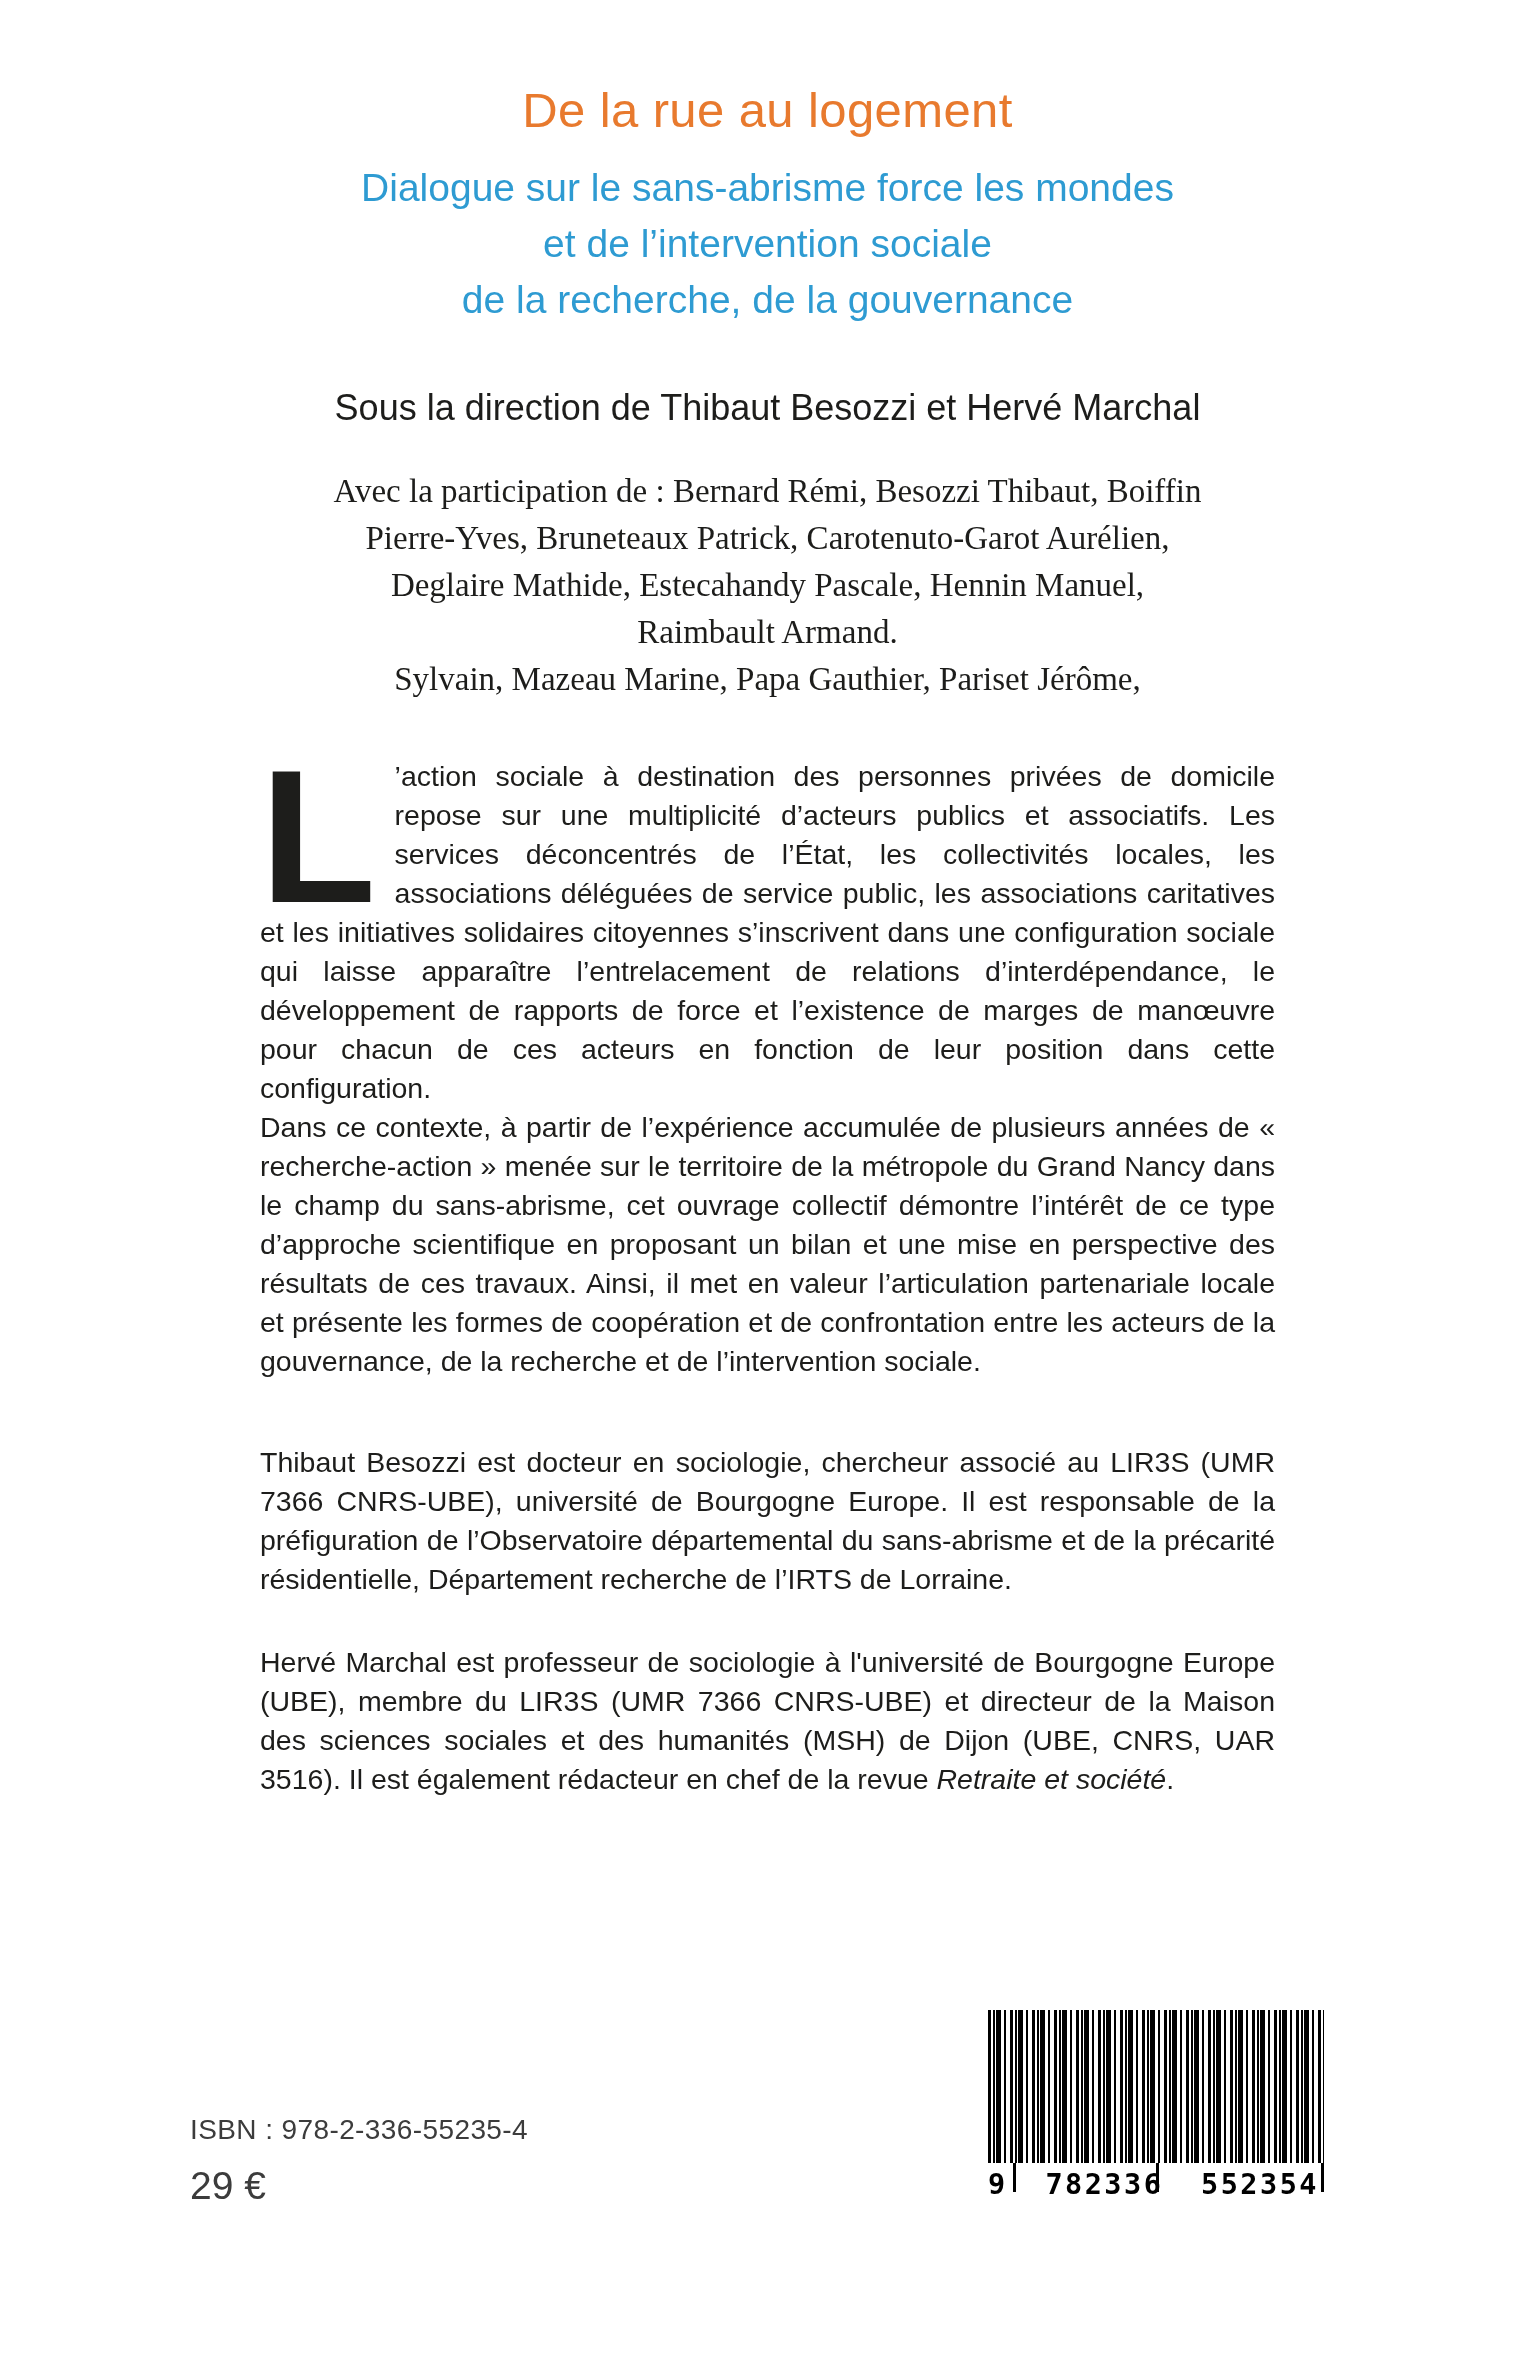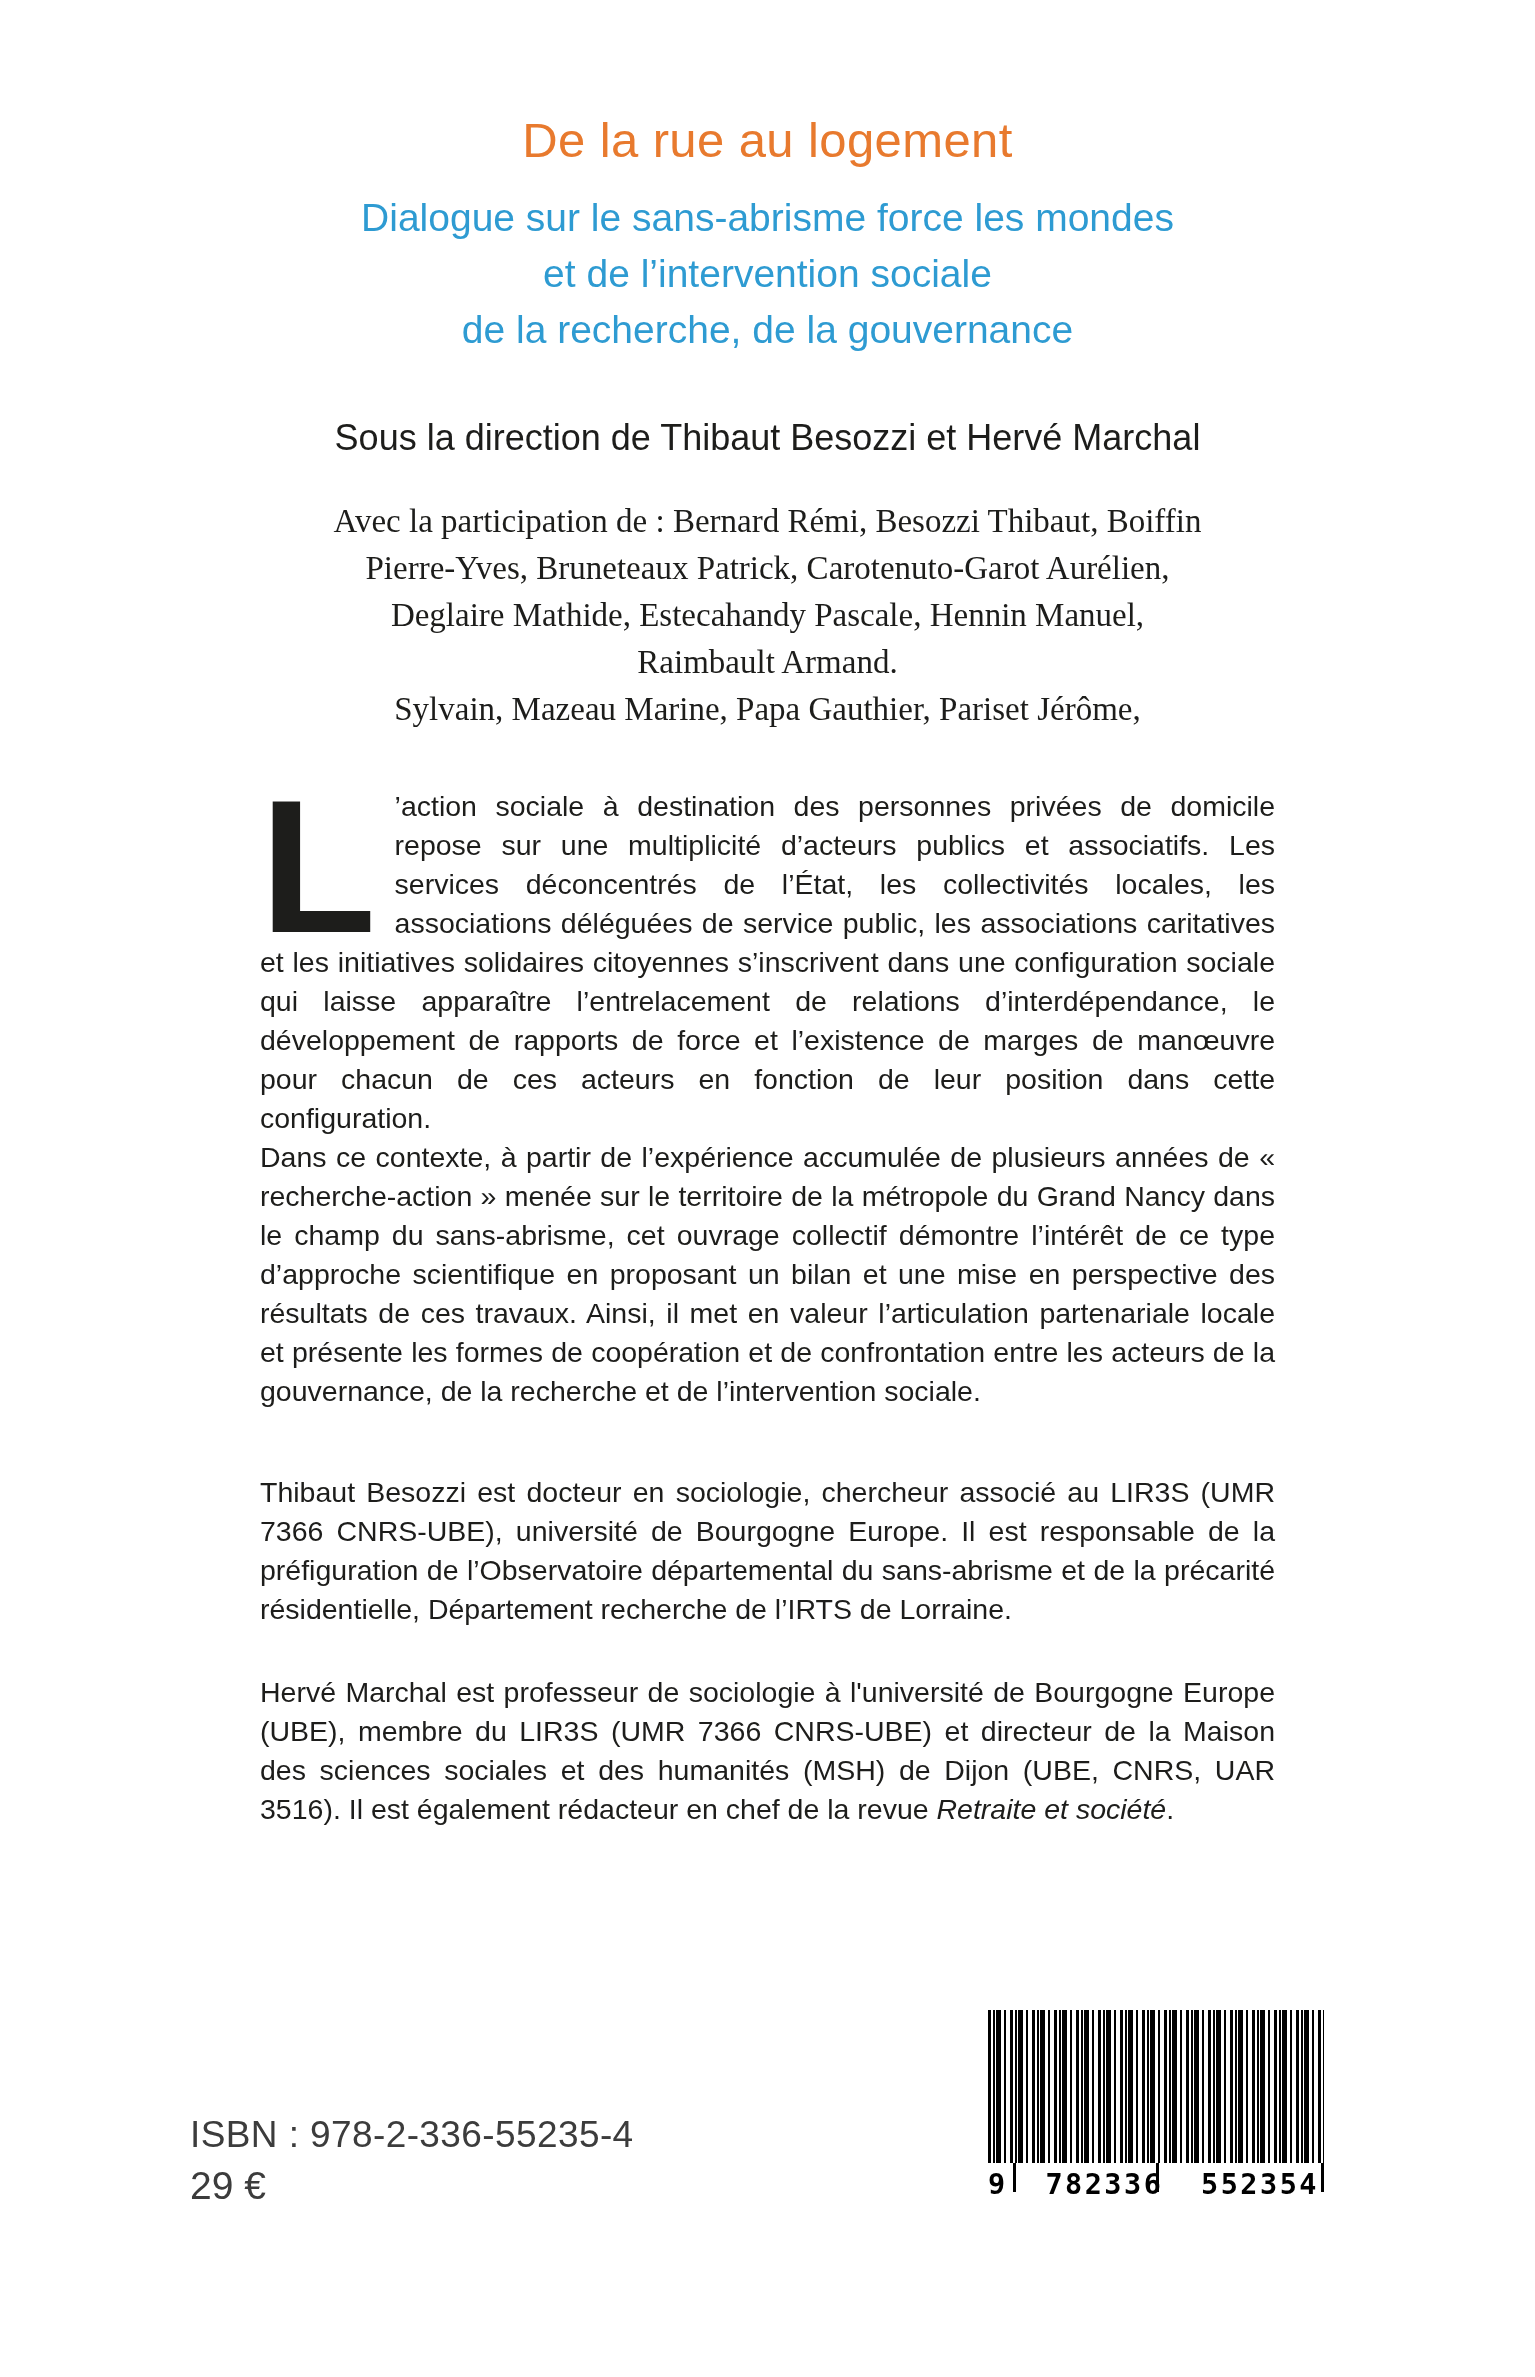--- a/index.html
+++ b/index.html
@@ -5,21 +5,21 @@
   html, body { margin: 0; padding: 0; background: #ffffff; }
   .page {
     position: relative;
     width: 1535px;
     height: 2377px;
     background: #ffffff;
     font-family: "Liberation Sans", sans-serif;
     color: var(--text-color, #1d1d1b);
     overflow: hidden;
   }
-  .header { padding-top: 112px; text-align: center; }
+  .header { padding-top: 82px; text-align: center; }
   .title {
     margin: 0 0 22px 0;
     font-size: 49px;
     font-weight: normal;
     color: var(--title-color, #e87a2e);
     letter-spacing: 0.4px;
   }
   .subtitle { color: var(--subtitle-color, #2e9bd2); }
   .subtitle .sub-line { font-size: 39px; line-height: 56px; }
 
@@ -63,21 +63,21 @@
     text-align: justify;
   }
   .bios p { margin: 0; }
   .bios p.second { margin-top: 44px; }
   .journal { font-style: italic; }
 
   .isbn {
     position: absolute;
     left: 190px;
     top: 2114px;
-    font-size: 37px;
+    font-size: 28px;
     color: #3c3c3c;
     letter-spacing: 0.4px;
     text-align: right;
   }
   .price {
     position: absolute;
     left: 190px;
     top: 2164px;
     font-size: 39px;
     color: #3c3c3c;

